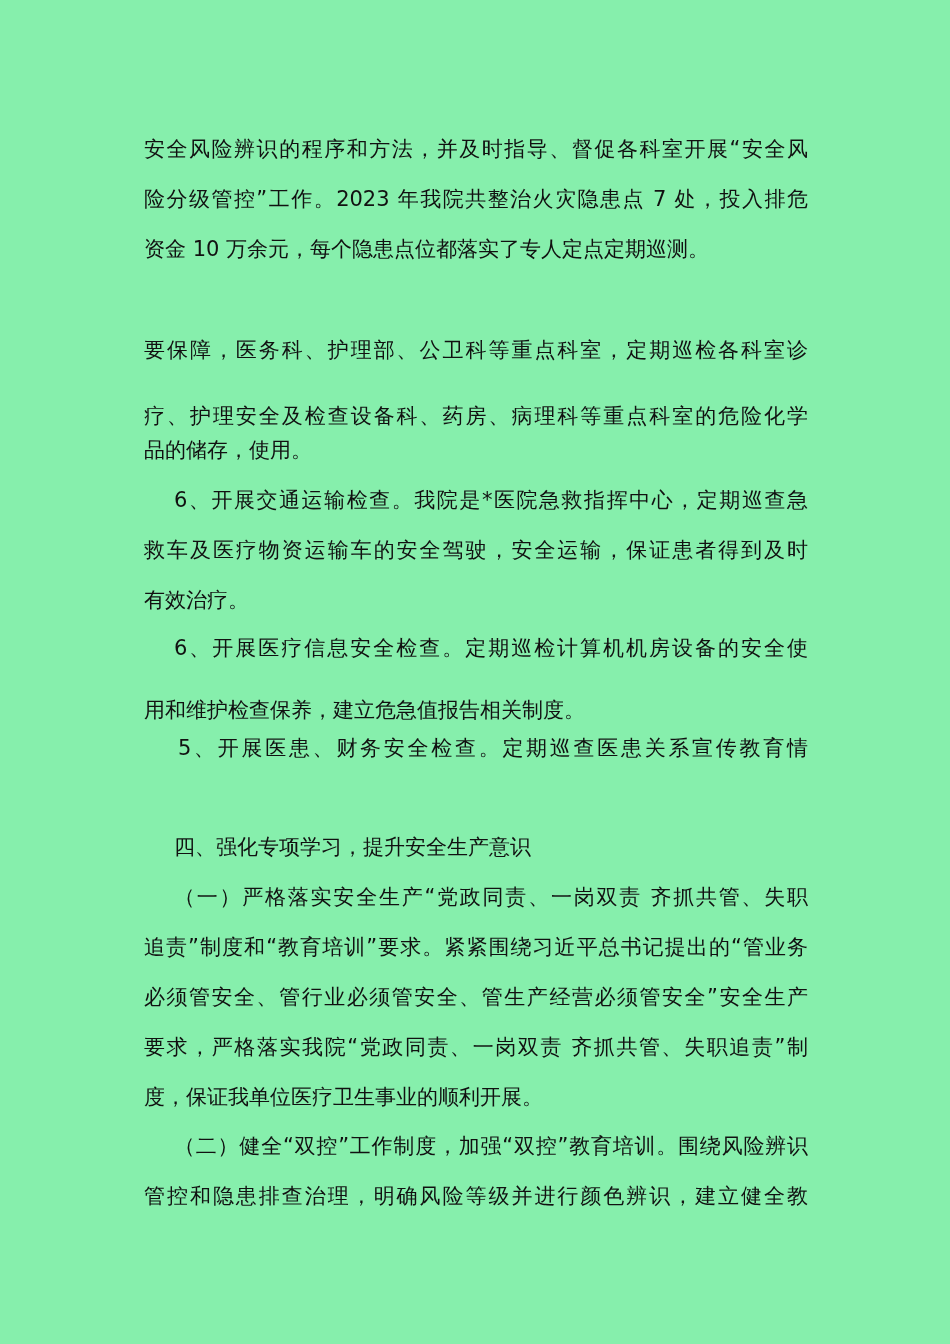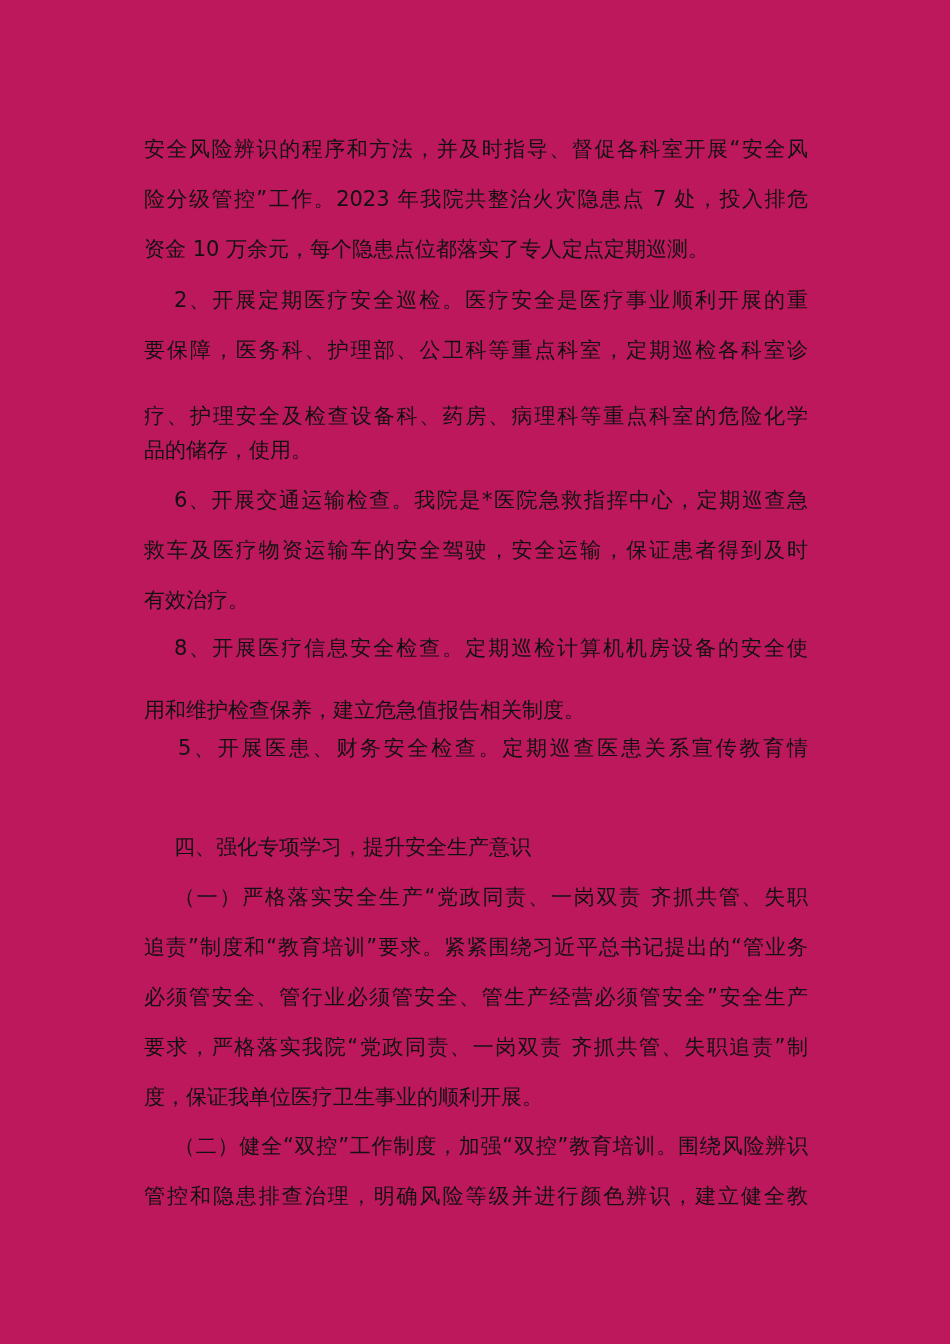--- a/index.html
+++ b/index.html
@@ -14,21 +14,21 @@
       overflow: hidden;
       font-family: "DejaVu Sans", "Liberation Sans", sans-serif;
       color: #111111;
     }
     .page {
       position: absolute;
       left: 0;
       top: 0;
       width: 950px;
       height: 1344px;
-      background: #be185d;
+      background: #86efac;
     }
     .line {
       position: absolute;
       left: 144px;
       width: 664px;
       font-size: 21px;
       line-height: 30px;
       height: 30px;
       white-space: nowrap;
       letter-spacing: 0px;
@@ -38,28 +38,27 @@
       text-align-last: justify;
     }
   </style>
 </head>
 <body>
 
 <div class="page">
   <div class="line justify" style="top: 134px; left: 144px; width: 664px;">安全风险辨识的程序和方法，并及时指导、督促各科室开展“安全风</div>
   <div class="line justify" style="top: 184px; left: 144px; width: 664px;">险分级管控”工作。2023 年我院共整治火灾隐患点 7 处，投入排危</div>
   <div class="line" style="top: 234px; left: 144px; width: 664px;">资金 10 万余元，每个隐患点位都落实了专人定点定期巡测。</div>
-  <div class="line justify" style="top: 285px; left: 174px; width: 634px;">2、开展定期医疗安全巡检。医疗安全是医疗事业顺利开展的重</div>
   <div class="line justify" style="top: 335px; left: 144px; width: 664px;">要保障，医务科、护理部、公卫科等重点科室，定期巡检各科室诊</div>
   <div class="line justify" style="top: 401px; left: 144px; width: 664px;">疗、护理安全及检查设备科、药房、病理科等重点科室的危险化学</div>
   <div class="line" style="top: 435px; left: 144px; width: 664px;">品的储存，使用。</div>
   <div class="line justify" style="top: 485px; left: 174px; width: 634px;">6、开展交通运输检查。我院是*医院急救指挥中心，定期巡查急</div>
   <div class="line justify" style="top: 535px; left: 144px; width: 664px;">救车及医疗物资运输车的安全驾驶，安全运输，保证患者得到及时</div>
   <div class="line" style="top: 585px; left: 144px; width: 664px;">有效治疗。</div>
-  <div class="line justify" style="top: 633px; left: 174px; width: 634px;">8、开展医疗信息安全检查。定期巡检计算机机房设备的安全使</div>
+  <div class="line justify" style="top: 633px; left: 174px; width: 634px;">6、开展医疗信息安全检查。定期巡检计算机机房设备的安全使</div>
   <div class="line" style="top: 683px; left: 144px; width: 664px; margin-top: 12px;">用和维护检查保养，建立危急值报告相关制度。</div>
   <div class="line justify" style="top: 733px; left: 178px; width: 630px;">5、开展医患、财务安全检查。定期巡查医患关系宣传教育情</div>
   <div class="line" style="top: 832px; left: 174px; width: 634px;">四、强化专项学习，提升安全生产意识</div>
   <div class="line justify" style="top: 882px; left: 174px; width: 634px;">（一）严格落实安全生产“党政同责、一岗双责 齐抓共管、失职</div>
   <div class="line justify" style="top: 932px; left: 144px; width: 664px;">追责”制度和“教育培训”要求。紧紧围绕习近平总书记提出的“管业务</div>
   <div class="line justify" style="top: 982px; left: 144px; width: 664px;">必须管安全、管行业必须管安全、管生产经营必须管安全”安全生产</div>
   <div class="line justify" style="top: 1032px; left: 144px; width: 664px;">要求，严格落实我院“党政同责、一岗双责 齐抓共管、失职追责”制</div>
   <div class="line" style="top: 1082px; left: 144px; width: 664px;">度，保证我单位医疗卫生事业的顺利开展。</div>
   <div class="line justify" style="top: 1131px; left: 174px; width: 634px;">（二）健全“双控”工作制度，加强“双控”教育培训。围绕风险辨识</div>
   <div class="line justify" style="top: 1181px; left: 144px; width: 664px;">管控和隐患排查治理，明确风险等级并进行颜色辨识，建立健全教</div>

